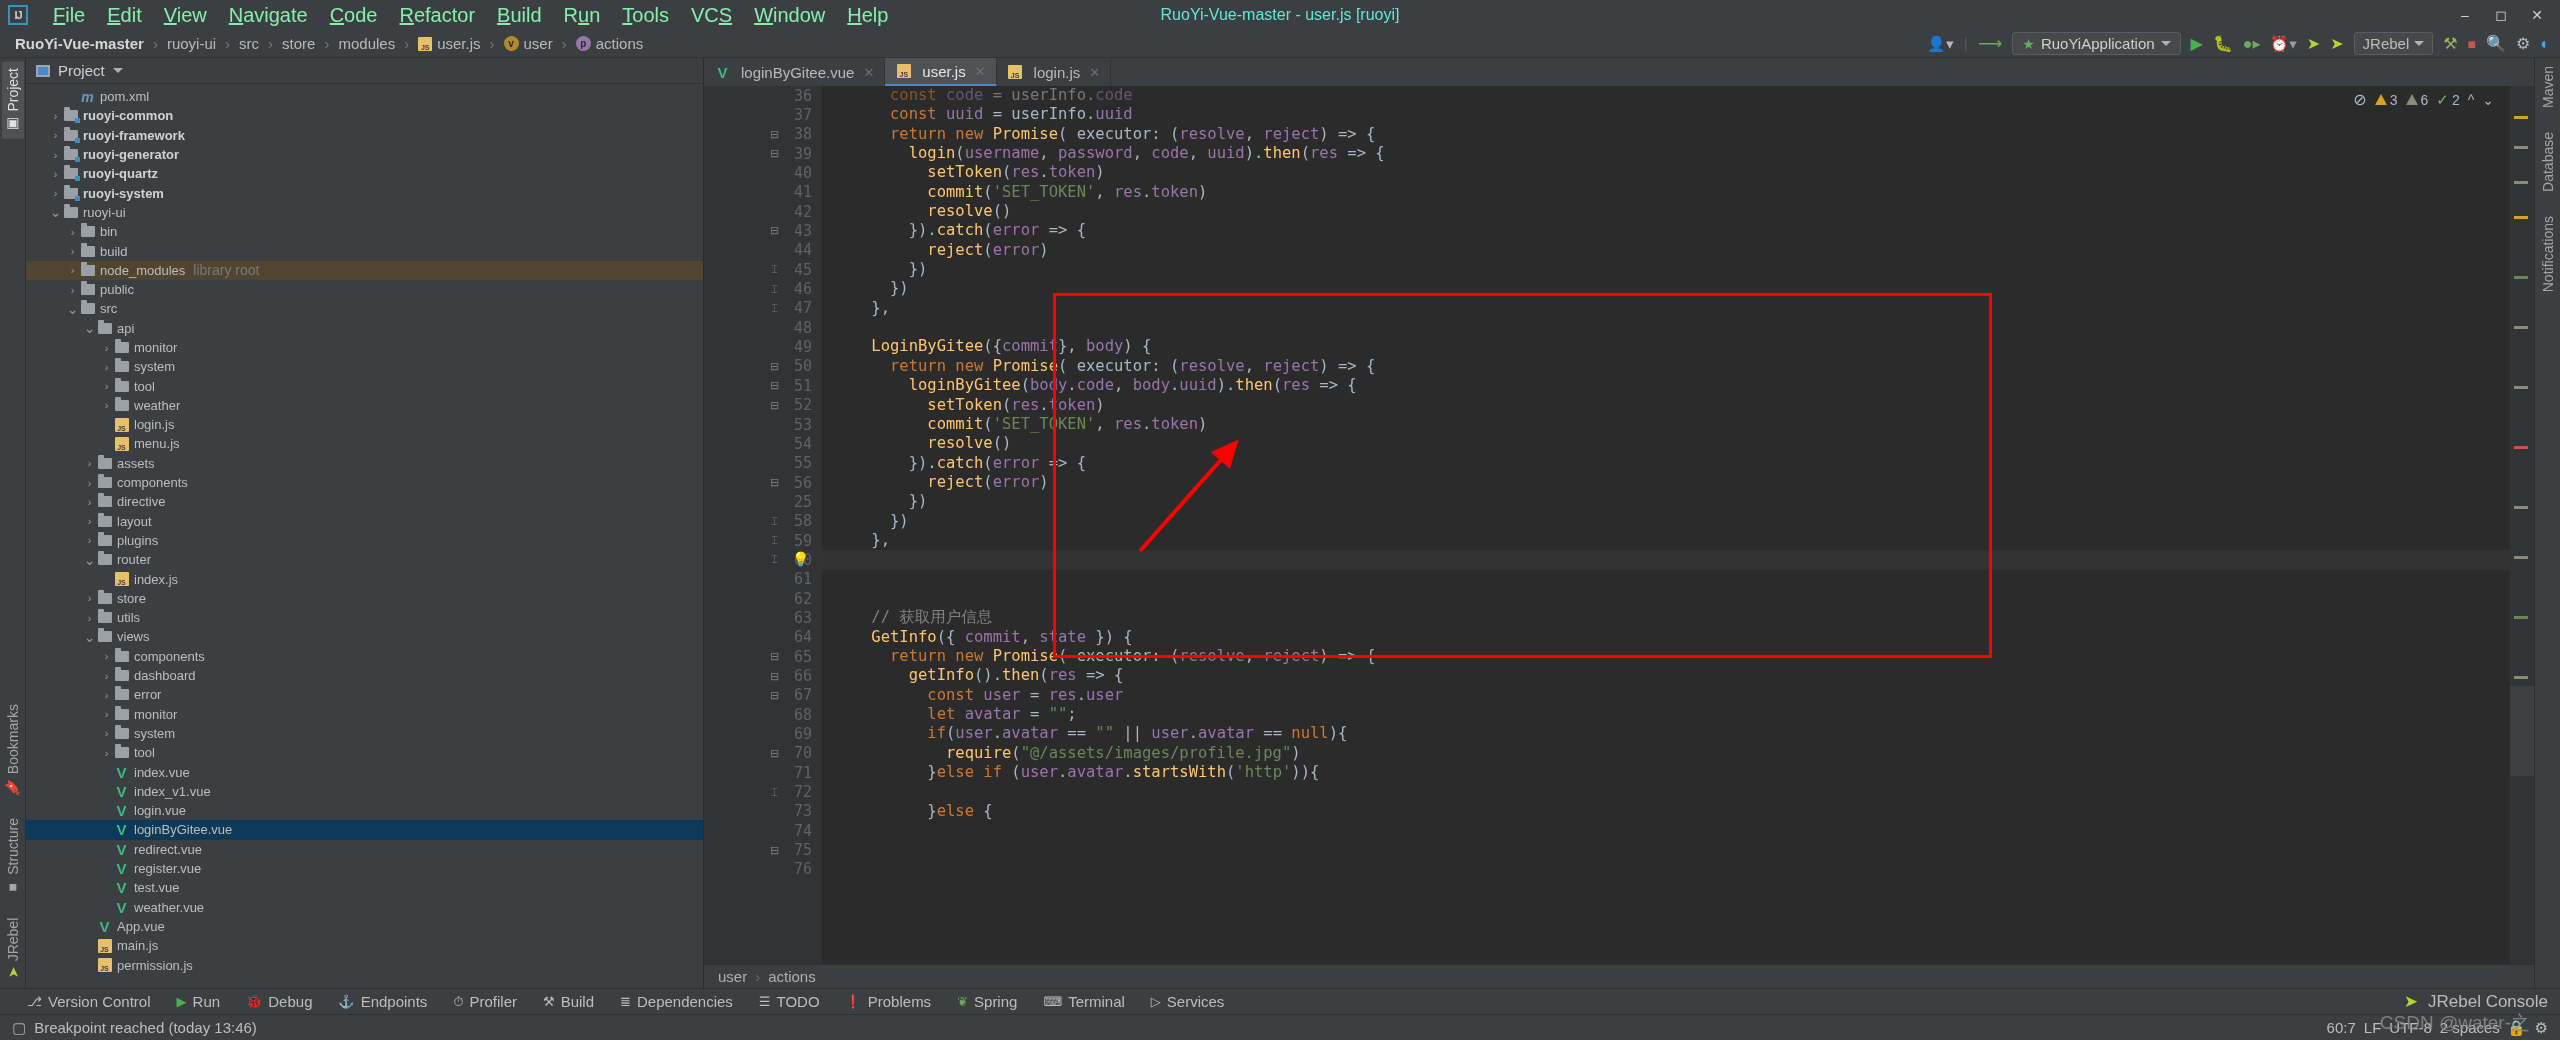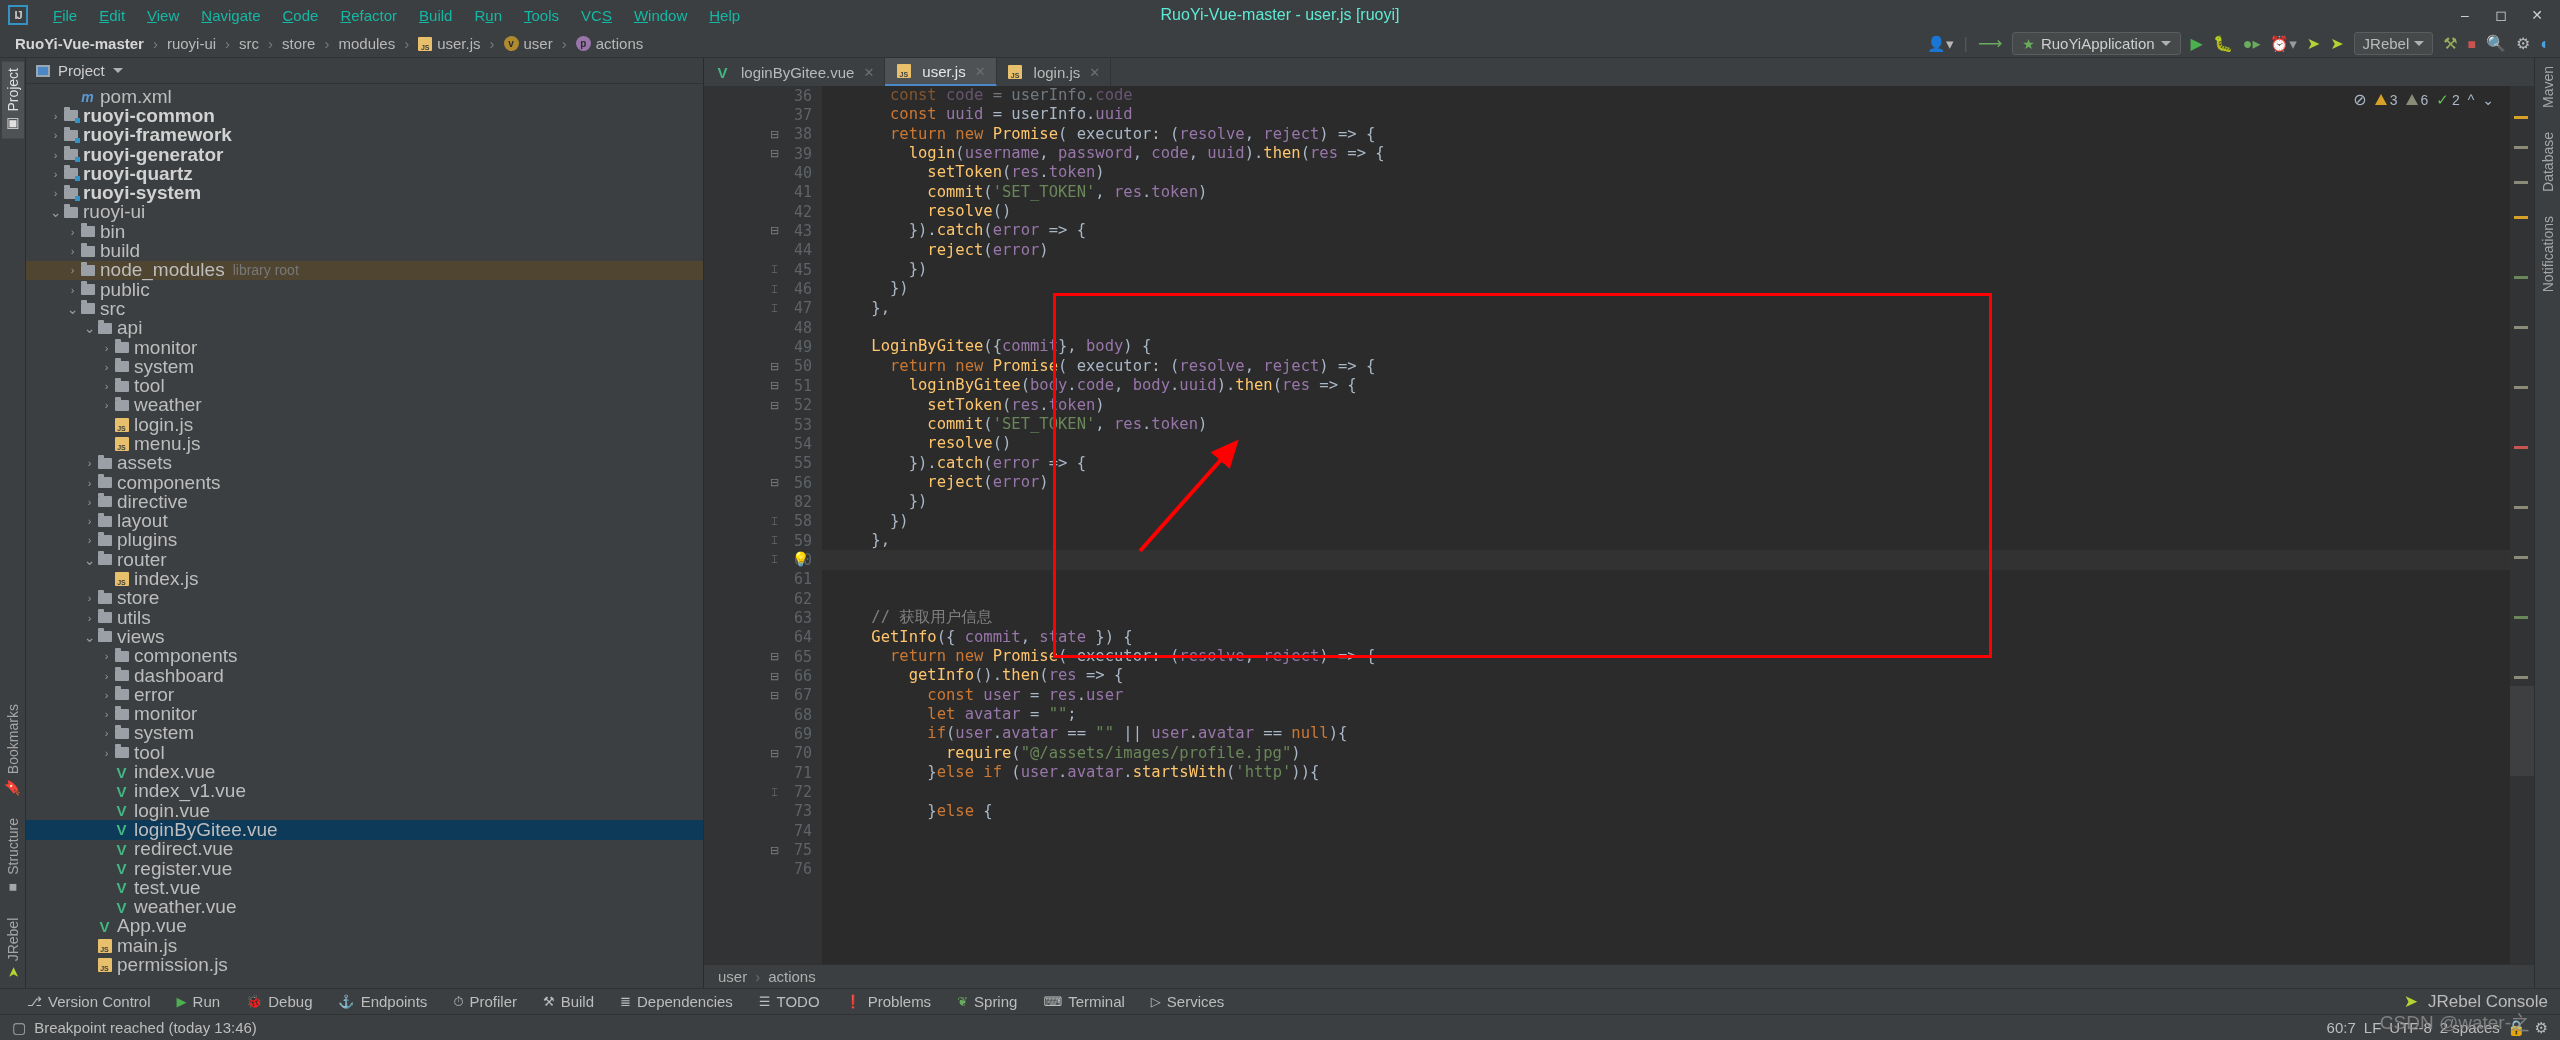--- a/index.html
+++ b/index.html
@@ -9,21 +9,21 @@
 
   
   #app { width:2560px; height:1040px; display:flex; flex-direction:column; background:#3c3f41;border-radius:12px; }
 
   
   .menubar { height:30px; background:#3c3f41; display:flex; align-items:center; padding-left:8px;
              position:relative; border-bottom:0px; }
   .ij-logo { width:20px; height:20px; border:2px solid #3592c4; background:#3c3f41;
              color:#cfcfcf; font-size:11px; display:flex; align-items:center; justify-content:center;
              margin-right:14px; font-weight:bold; letter-spacing:-1px; }
-  .menu-item { padding:2px 11px; font-size:15px; color:#14b8a6; white-space:nowrap; }
+  .menu-item { padding:2px 11px; font-size:20px; color:#86efac; white-space:nowrap; }
   .menu-item .mn { text-decoration:underline; }
   .win-title { position:absolute; left:50%; transform:translateX(-50%);
                font-size:16px; color:#5eead4; white-space:nowrap; }
   .wincontrols { position:absolute; right:6px; top:0; height:30px; display:flex; align-items:center; gap:2px;}
   .wc { width:34px; height:26px; display:flex; align-items:center; justify-content:center;
         color:#cfcfcf; font-size:14px; }
 
   
   .navbar { height:28px; background:#3c3f41; display:flex; align-items:center; padding-left:12px;
             border-bottom:1px solid #323232; gap:0px; }
@@ -54,21 +54,21 @@
   .caret { width:0;height:0;border-left:5px solid transparent;border-right:5px solid transparent;
            border-top:5px solid #b0b0b0; }
   .tree { flex:1; overflow:hidden; padding-top:3px; font-size:15px; }
   .trow { height:19.3px; display:flex; align-items:center; white-space:nowrap; color:#bdbdbd; }
   .trow.sel { background:#0d3a58; }
   .trow.hl { background:#4f4531; }
   .arrow { width:13px; text-align:center; color:#9a9a9a; font-size:11px; flex:0 0 13px; }
   .arrow.none { color:transparent; }
   .ticon { width:17px; flex:0 0 17px; display:flex; align-items:center; justify-content:center;
            margin-right:4px; }
-  .lbl { font-size:19px; }
+  .lbl { font-size:13px; }
   .lbl.bold { font-weight:bold; color:#d2d2d2; }
   .sub { color:#787878; font-size:14px; margin-left:8px; }
 
   
   .folder { width:14px;height:11px;background:#9aa0a6;border-radius:1px; position:relative; }
   .folder:before { content:''; position:absolute; top:-3px; left:0; width:6px;height:3px;
                    background:#9aa0a6; border-radius:1px 1px 0 0;}
   .folder.mod:after { content:''; position:absolute; right:-2px; bottom:-2px; width:5px;height:5px;
                       background:#3592c4; }
   .jsicon { width:14px;height:14px;background:#e8bf6a; border-radius:1px; position:relative;
@@ -670,21 +670,21 @@
             <div class="gline">50</div>
             <span class="gfold" style="top: 293.25px;">⊟</span>
             <div class="gline">51</div>
             <span class="gfold" style="top: 312.6px;">⊟</span>
             <div class="gline">52</div>
             <div class="gline">53</div>
             <div class="gline">54</div>
             <div class="gline">55</div>
             <span class="gfold" style="top: 390px;">⊟</span>
             <div class="gline">56</div>
-            <div class="gline">82</div>
+            <div class="gline">25</div>
             <span class="gfold" style="top: 428.7px;">⌶</span>
             <div class="gline">58</div>
             <span class="gfold" style="top: 448.05px;">⌶</span>
             <div class="gline">59</div>
             <span class="gfold" style="top: 467.4px;">⌶</span>
             <span style="position: absolute; right: 12px; color: rgb(240, 192, 64); font-size: 14px; top: 465.4px;">💡</span>
             <div class="gline">60</div>
             <div class="gline">61</div>
             <div class="gline">62</div>
             <div class="gline">63</div>

